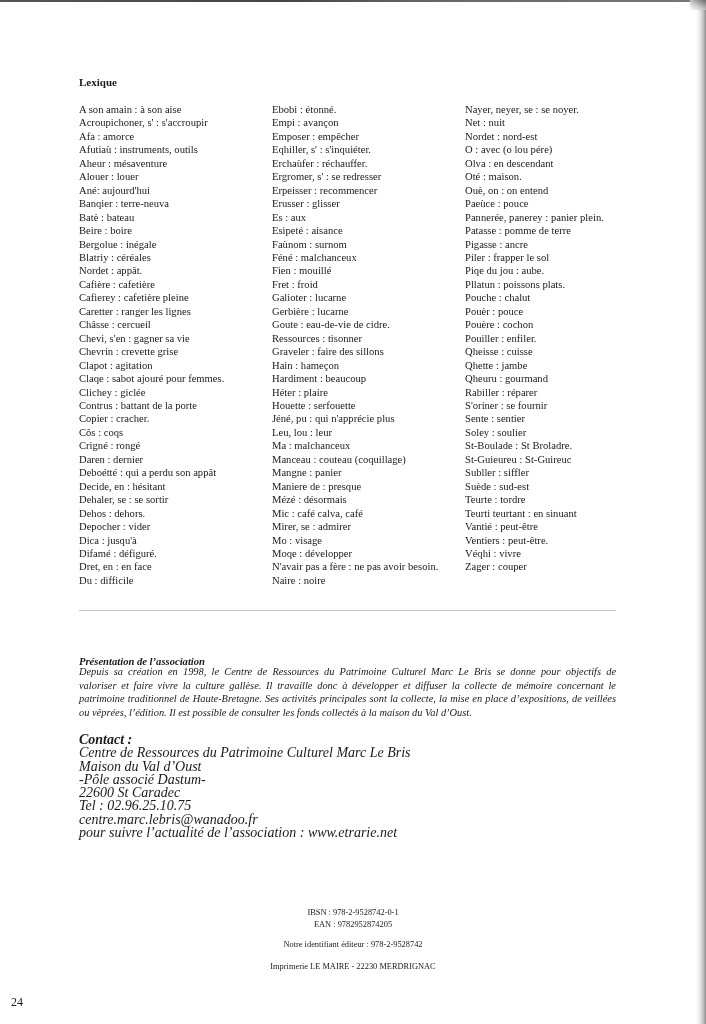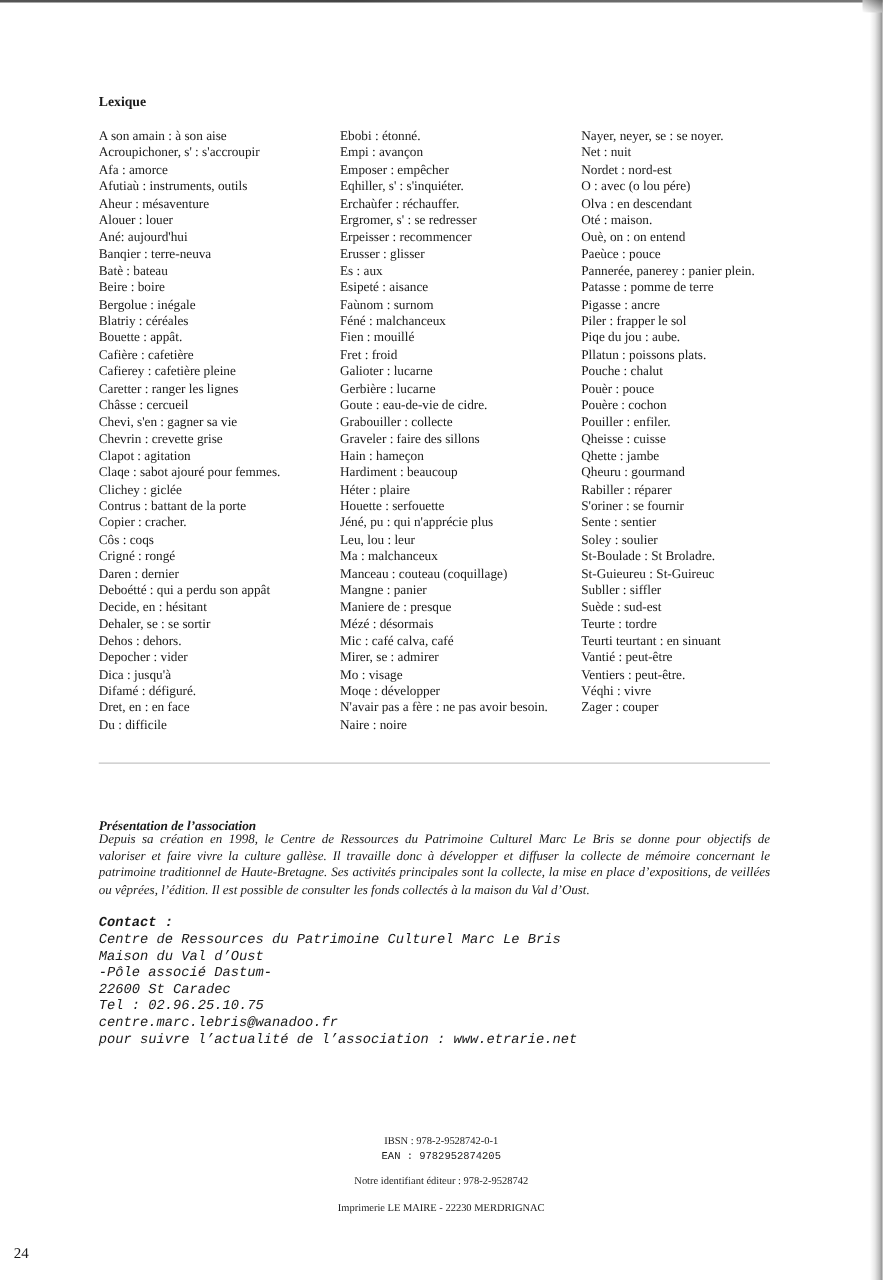--- a/index.html
+++ b/index.html
@@ -76,24 +76,23 @@
       display: block;
       text-align: justify;
       text-align-last: justify;
     }
     .presentation-body .line.last {
       text-align-last: left;
     }
     .contact {
       position: absolute;
       left: 79px; top: 733px;
-      font-size: 11px;
+      font-size: 14px;
       line-height: 13.3px;
       font-style: italic;
-      font-family: Liberation Mono, monospace;
     }
     .contact .contact-title { font-weight: bold; display: block; }
     .contact .line { display: block; }
     .imprint {
       position: absolute;
       left: 0; width: 706px;
       text-align: center;
       font-size: 8.4px;
     }
     .page-number {
@@ -117,21 +116,21 @@
     <span class="entry">Afa : amorce</span>
     <span class="entry">Afutiaù : instruments, outils</span>
     <span class="entry">Aheur : mésaventure</span>
     <span class="entry">Alouer : louer</span>
     <span class="entry">Ané: aujourd'hui</span>
     <span class="entry">Banqier : terre-neuva</span>
     <span class="entry">Batè : bateau</span>
     <span class="entry">Beire : boire</span>
     <span class="entry">Bergolue : inégale</span>
     <span class="entry">Blatriy : céréales</span>
-    <span class="entry">Bouette : appât.</span>
+    <span class="entry">Nordet : appât.</span>
     <span class="entry">Cafière : cafetière</span>
     <span class="entry">Cafierey : cafetière pleine</span>
     <span class="entry">Caretter : ranger les lignes</span>
     <span class="entry">Châsse : cercueil</span>
     <span class="entry">Chevi, s'en : gagner sa vie</span>
     <span class="entry">Chevrin : crevette grise</span>
     <span class="entry">Clapot : agitation</span>
     <span class="entry">Claqe : sabot  ajouré pour femmes.</span>
     <span class="entry">Clichey : giclée</span>
     <span class="entry">Contrus : battant de la porte</span>
@@ -160,21 +159,21 @@
     <span class="entry">Erusser : glisser</span>
     <span class="entry">Es : aux</span>
     <span class="entry">Esipeté : aisance</span>
     <span class="entry">Faùnom : surnom</span>
     <span class="entry">Féné : malchanceux</span>
     <span class="entry">Fien : mouillé</span>
     <span class="entry">Fret : froid</span>
     <span class="entry">Galioter : lucarne</span>
     <span class="entry">Gerbière : lucarne</span>
     <span class="entry">Goute : eau-de-vie de cidre.</span>
-    <span class="entry">Grabouiller : collecte</span>
+    <span class="entry">Ressources : tisonner</span>
     <span class="entry">Graveler : faire des sillons</span>
     <span class="entry">Hain : hameçon</span>
     <span class="entry">Hardiment : beaucoup</span>
     <span class="entry">Héter : plaire</span>
     <span class="entry">Houette : serfouette</span>
     <span class="entry">Jéné, pu : qui n'apprécie plus</span>
     <span class="entry">Leu, lou : leur</span>
     <span class="entry">Ma : malchanceux</span>
     <span class="entry">Manceau  : couteau (coquillage)</span>
     <span class="entry">Mangne : panier</span>
@@ -241,17 +240,17 @@
   <span class="line">Centre de Ressources du Patrimoine Culturel Marc Le Bris</span>
   <span class="line">Maison du Val d’Oust</span>
   <span class="line">-Pôle associé Dastum-</span>
   <span class="line">22600 St Caradec</span>
   <span class="line">Tel : 02.96.25.10.75</span>
   <span class="line">centre.marc.lebris@wanadoo.fr</span>
   <span class="line">pour suivre l’actualité de l’association : www.etrarie.net</span>
 </div>
 
 <div class="imprint" style="top:908px;">IBSN : 978-2-9528742-0-1</div>
-<div class="imprint" style="top:920px;font-family:Liberation Mono, monospace;">EAN : 9782952874205</div>
+<div class="imprint" style="top:920px;">EAN : 9782952874205</div>
 <div class="imprint" style="top:940px;">Notre identifiant éditeur : 978-2-9528742</div>
 <div class="imprint" style="top:962px;">Imprimerie LE MAIRE - 22230 MERDRIGNAC</div>
 
 <div class="page-number">24</div>
 
 </body></html>

